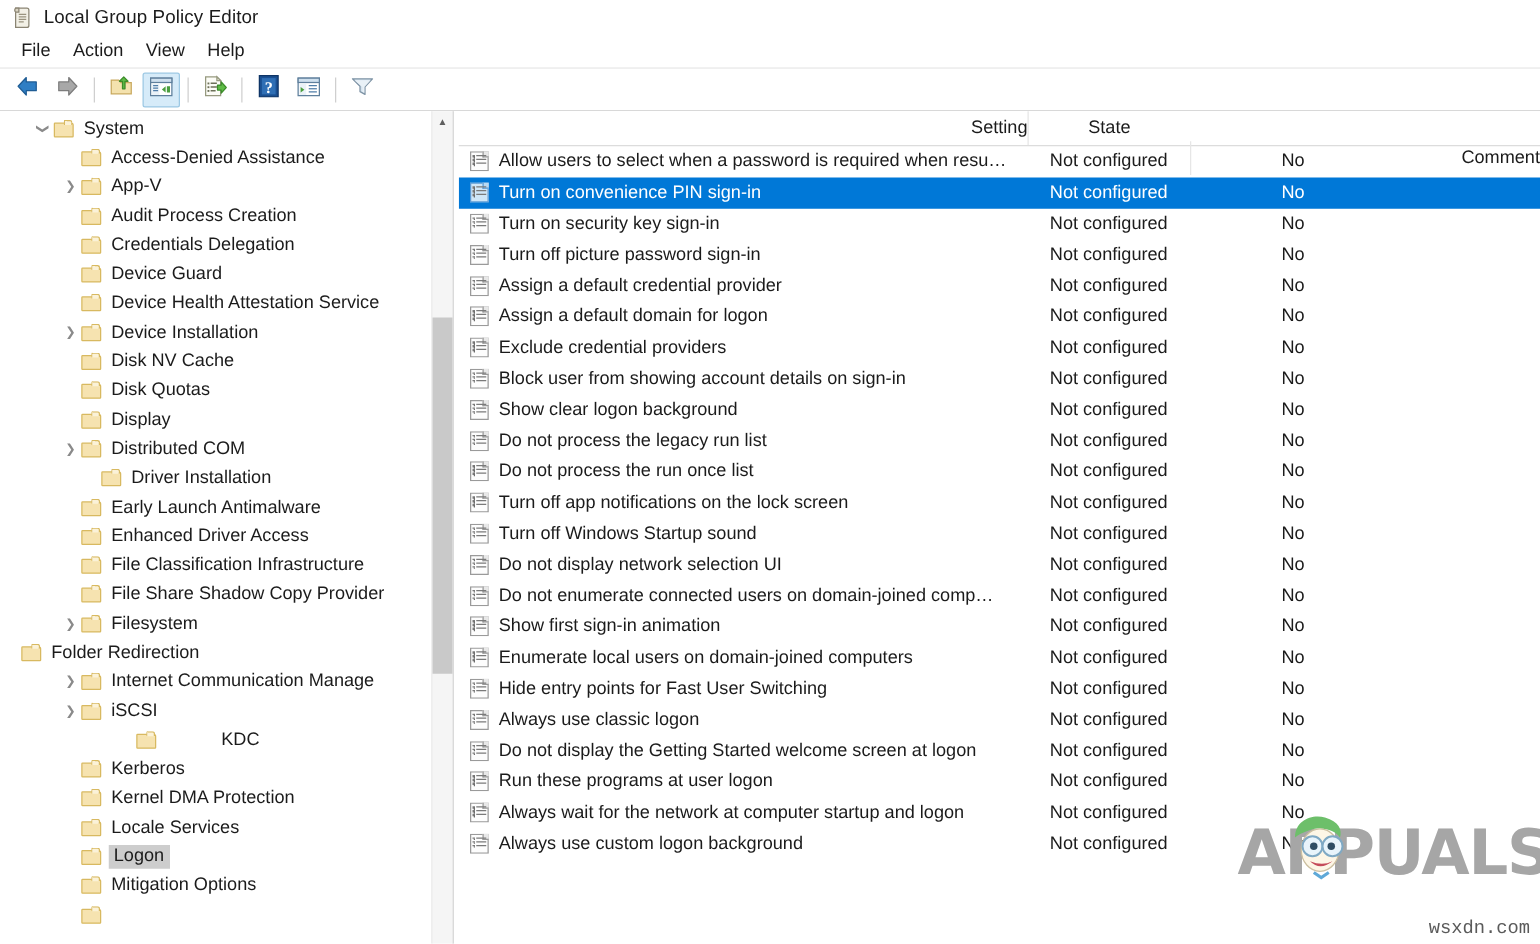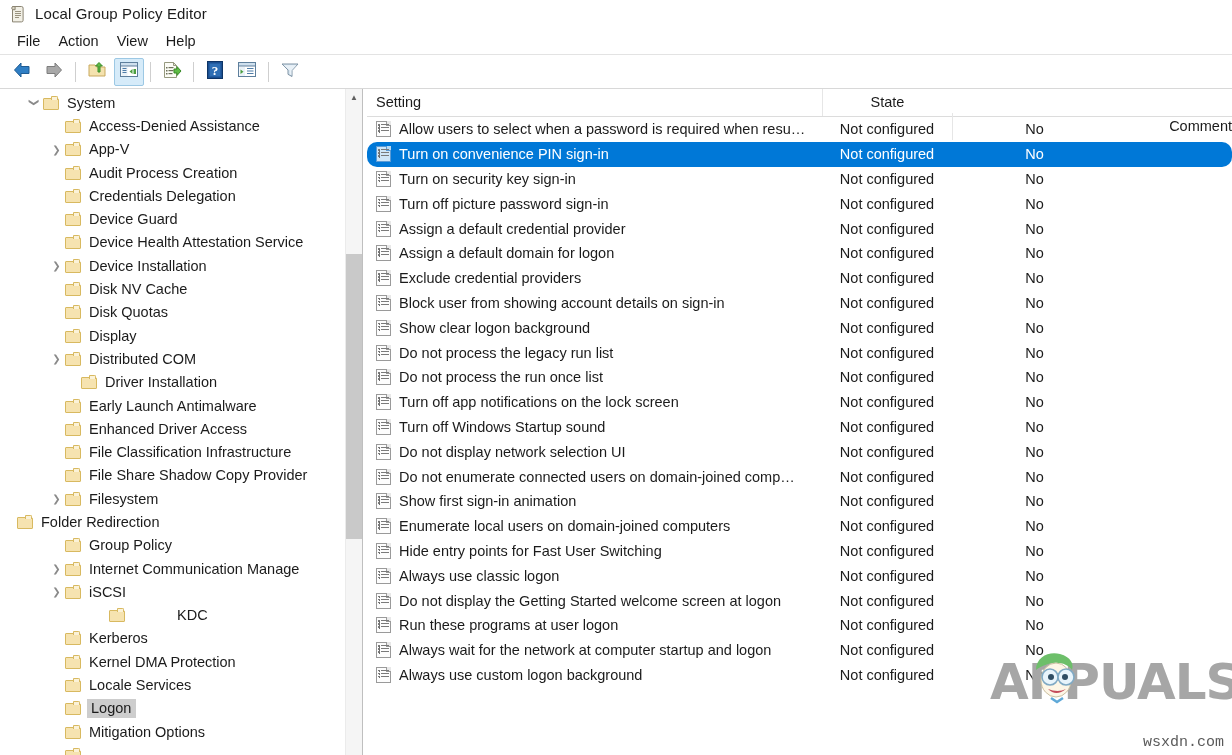--- a/index.html
+++ b/index.html
@@ -194,38 +194,39 @@
     border-bottom: 1px solid #dcdcdc;
     position: relative;
   }
   .hdr-cell {
     font-size: 14.5px;
     color: #1b1b1b;
     height: 27px;
     line-height: 27px;
     box-sizing: border-box;
     position: relative;
+    text-align: right;
   }
   .hdr-setting { width: 455px; flex: 0 0 455px; padding-left: 9px; }
   .hdr-state   { width: 130px; flex: 0 0 130px; text-align: center;
                  border-left: 1px solid #e6e6e6; }
   .hdr-comment { flex: 1 1 auto; text-align: right;
                  border-left: 1px solid #e6e6e6; margin-top: 48px; }
 
   .list-rows { flex: 1 1 auto; overflow: hidden; position: relative; }
   .list-row {
     height: 24.8px;
     display: flex;
     align-items: center;
     font-size: 14.5px;
     color: #1b1b1b;
     cursor: default;
     white-space: nowrap;
   }
-  .list-row.selected { background: #0078d7; color: #ffffff; border-radius: 10px; }
+  .list-row.selected { background: #0078d7; color: #ffffff; }
 
   .cell-setting {
     width: 455px; flex: 0 0 455px;
     display: flex; align-items: center;
     padding-left: 9px; box-sizing: border-box;
     overflow: hidden;
   }
   .cell-state { width: 130px; flex: 0 0 130px; text-align: center; }
   .cell-comment { flex: 1 1 auto; text-align: center; padding-right: 115px; }
 
@@ -521,25 +522,20 @@
           </div>
           <div class="tree-row" style="padding-left: 48px;">
             <span class="twisty">❯</span>
             <span class="folder"></span>
             <span class="tree-label">Filesystem</span>
           </div>
           <div class="tree-row" style="">
             <span class="twisty"></span>
             <span class="folder"></span>
             <span class="tree-label">Folder Redirection</span>
-          </div>
-          <div class="tree-row" style="padding-left: 48px;">
-            <span class="twisty"></span>
-            <span class="folder"></span>
-            <span class="tree-label">Group Policy</span>
           </div>
           <div class="tree-row" style="padding-left: 48px;">
             <span class="twisty">❯</span>
             <span class="folder"></span>
             <span class="tree-label">Internet Communication Manage</span>
           </div>
           <div class="tree-row" style="padding-left: 48px;">
             <span class="twisty">❯</span>
             <span class="folder"></span>
             <span class="tree-label">iSCSI</span>

